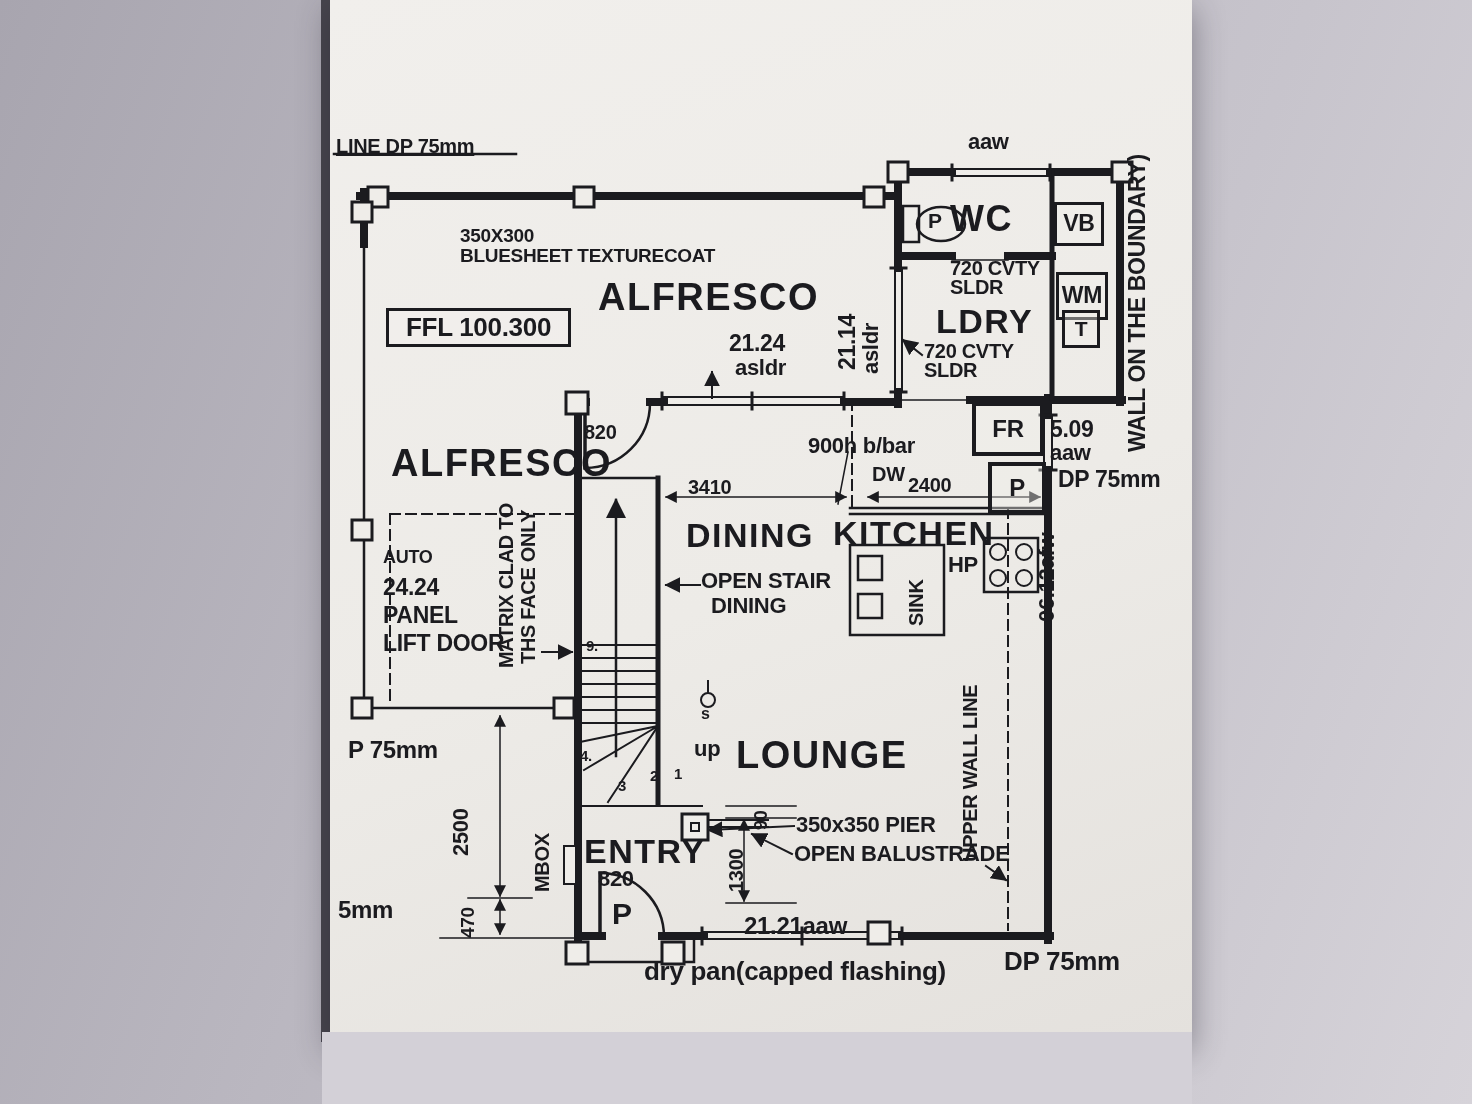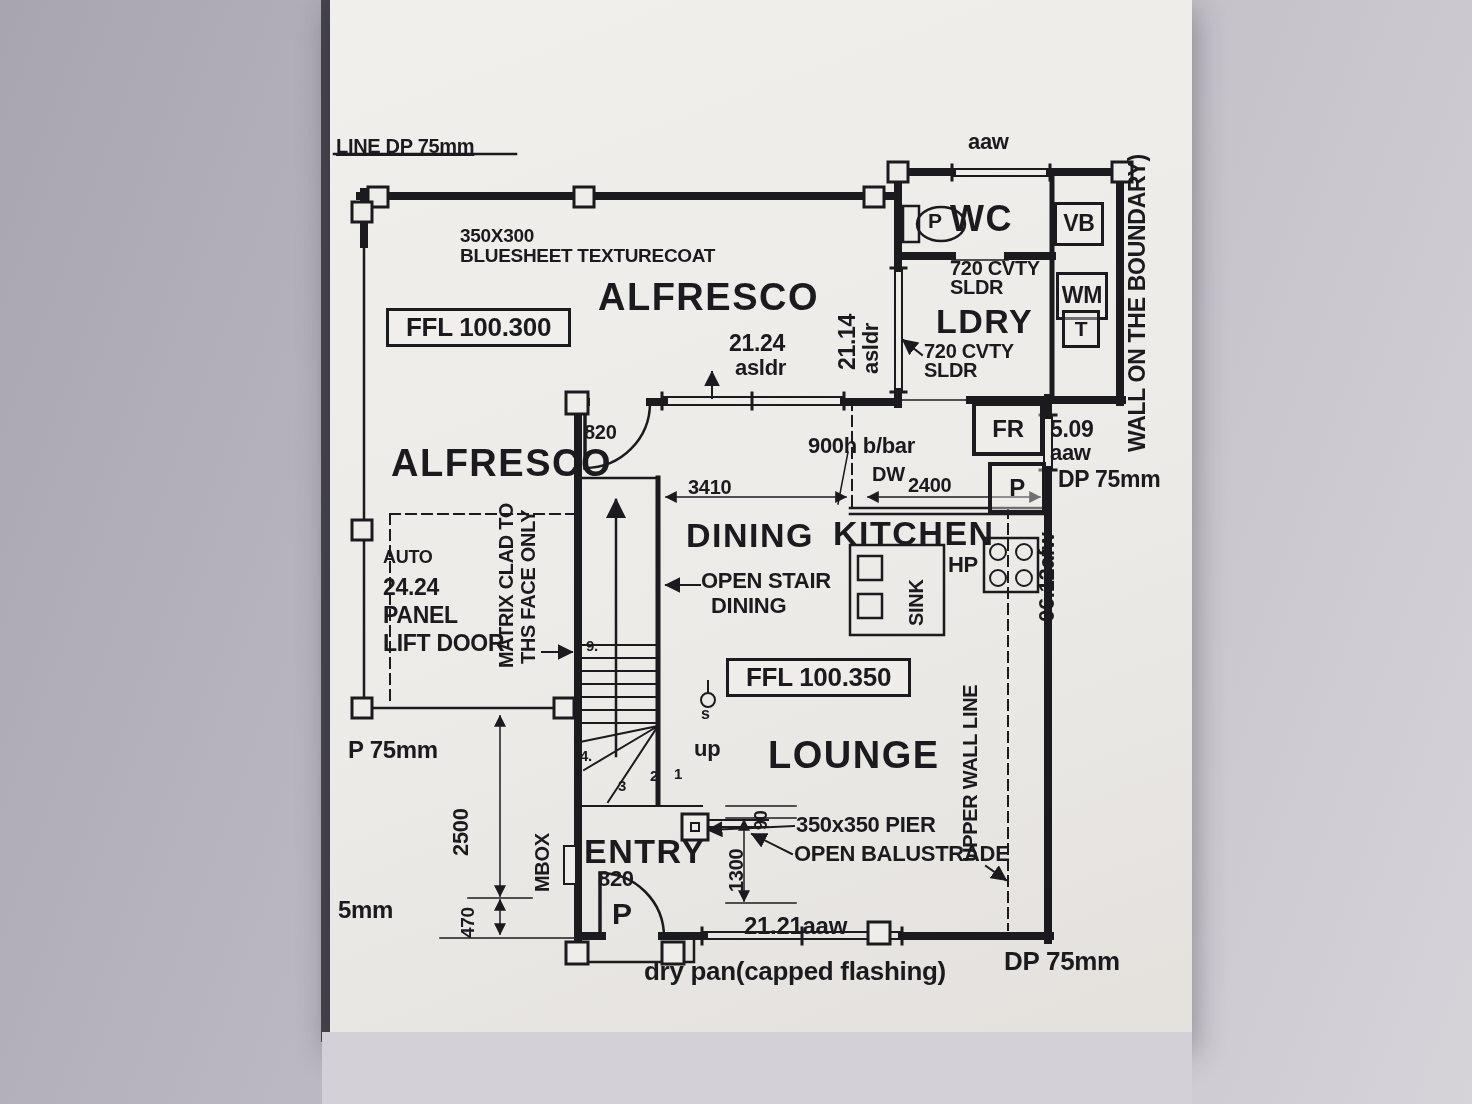--- a/index.html
+++ b/index.html
@@ -171,22 +171,21 @@
   <div class="lbl room" style="left:391px;top:444px;font-size:38px;">ALFRESCO</div>
   <div class="lbl room" style="left:686px;top:518px;font-size:34px;">DINING</div>
   <div class="lbl room" style="left:833px;top:516px;font-size:34px;">KITCHEN</div>
   <div class="lbl" style="left:701px;top:570px;font-size:22px;">OPEN STAIR</div>
   <div class="lbl" style="left:711px;top:595px;font-size:22px;">DINING</div>
   <div class="lbl" style="left:383px;top:548px;font-size:18px;">AUTO</div>
   <div class="lbl" style="left:383px;top:576px;font-size:23px;">24.24</div>
   <div class="lbl" style="left:383px;top:604px;font-size:23px;">PANEL</div>
   <div class="lbl" style="left:383px;top:632px;font-size:23px;">LIFT DOOR</div>
   <div class="lbl" style="left:948px;top:554px;font-size:22px;">HP</div>
-  <div class="lbl fflbox" style="left:726px;top:658px;font-size:26px;">FFL 100.350</div>
-  <div class="lbl room" style="left:768px;top:736px;font-size:38px;">LOUNGE</div>
+  <div class="lbl room" style="left:736px;top:736px;font-size:38px;">LOUNGE</div>
   <div class="lbl" style="left:694px;top:738px;font-size:22px;">up</div>
   <div class="lbl" style="left:796px;top:814px;font-size:22px;">350x350 PIER</div>
   <div class="lbl" style="left:794px;top:843px;font-size:22px;">OPEN BALUSTRADE</div>
   <div class="lbl" style="left:348px;top:738px;font-size:24px;">P 75mm</div>
   <div class="lbl room" style="left:584px;top:834px;font-size:34px;">ENTRY</div>
   <div class="lbl" style="left:598px;top:868px;font-size:22px;">820</div>
   <div class="lbl" style="left:612px;top:898px;font-size:30px;">P</div>
   <div class="lbl" style="left:744px;top:914px;font-size:24px;">21.21aaw</div>
   <div class="lbl" style="left:338px;top:898px;font-size:24px;">5mm</div>
   <div class="lbl" style="left:644px;top:958px;font-size:26px;">dry pan(capped flashing)</div>

